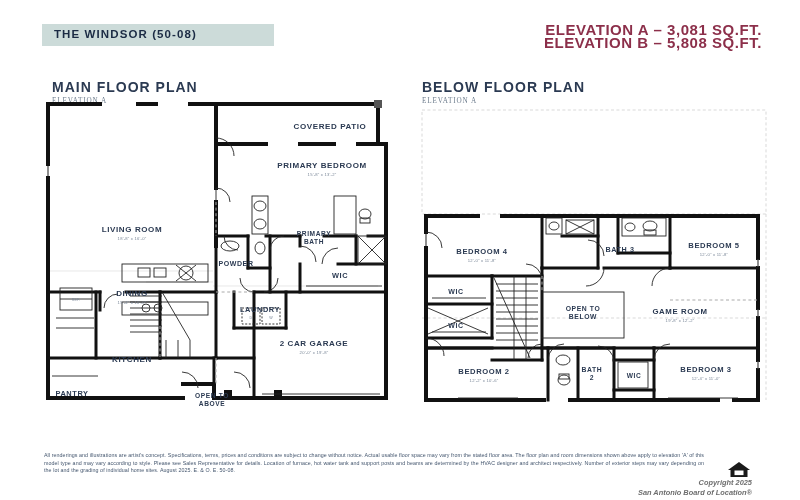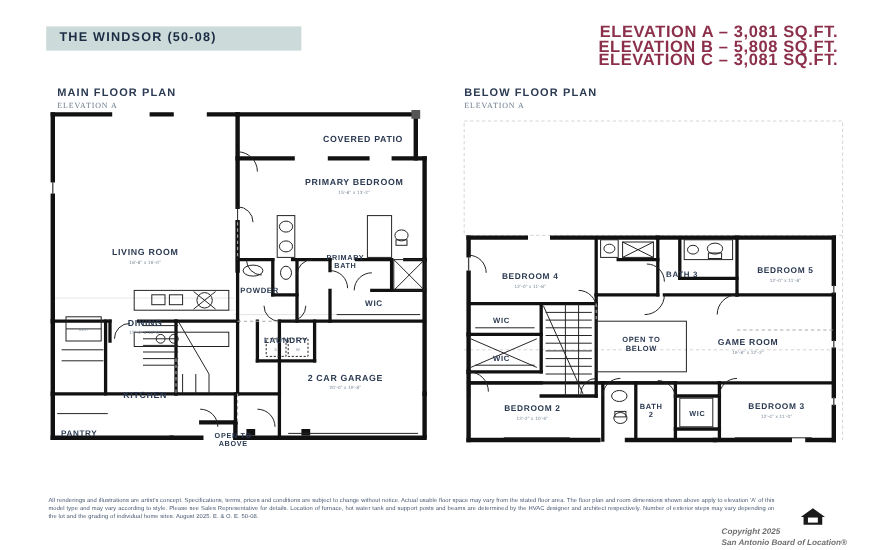--- a/index.html
+++ b/index.html
@@ -42,21 +42,21 @@
     font-weight: bold;
     letter-spacing: 0.55px;
     color: #8c2f4a;
     line-height: 12.6px;
     white-space: nowrap;
   }
 
   
   .sec-head { position: absolute; }
   .sec-head .h1 {
-    font-size: 10px; font-weight: bold;
+    font-size: 14px; font-weight: bold;
     letter-spacing: 1.0px; color: #2b3a52;
     white-space: nowrap;
   }
   .sec-head .h2 {
     font-size: 7.2px; letter-spacing: 0.85px;
     color: #6c7b8c; margin-top: 2px;
     white-space: nowrap;
     font-family: Liberation Serif, serif;
   }
   #sec-main { left: 52px; top: 79px; }
@@ -82,21 +82,22 @@
     letter-spacing: 0.08px;
     text-align: justify;
   }
   .eh-logo {
     position: absolute;
     left: 726px; top: 458px;
     width: 26px; height: 24px;
   }
   .copyright {
     position: absolute;
-    right: 30px; top: 478px;
+    right: 48px; top: 478px;
+    text-align: right;
     margin-left: 24px;
   }
   .copyright div {
     font-size: 7.4px;
     font-style: italic;
     font-weight: bold;
     color: #6e6e6e;
     line-height: 9.5px;
     white-space: nowrap;
   }
@@ -109,21 +110,20 @@
 <body>
 
 <div id="page">
 
   <div class="title-band"></div>
   <div class="title-text">THE WINDSOR (50-08)</div>
 
   <div class="elev-list">
     <div class="elev-line">ELEVATION A – 3,081 SQ.FT.</div>
     <div class="elev-line">ELEVATION B – 5,808 SQ.FT.</div>
-    <div class="elev-line">ELEVATION C – 3,081 SQ.FT.</div>
   </div>
 
   <div class="sec-head" id="sec-main">
     <div class="h1">MAIN FLOOR PLAN</div>
     <div class="h2">ELEVATION A</div>
   </div>
   <div class="sec-head" id="sec-second">
     <div class="h1">BELOW FLOOR PLAN</div>
     <div class="h2">ELEVATION A</div>
   </div>

